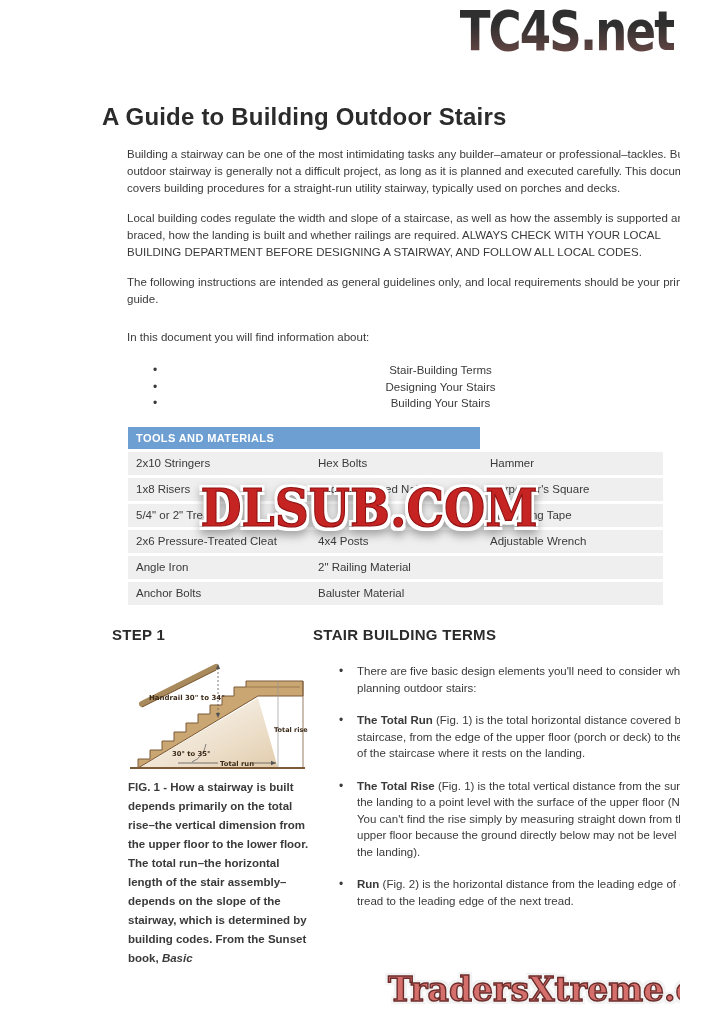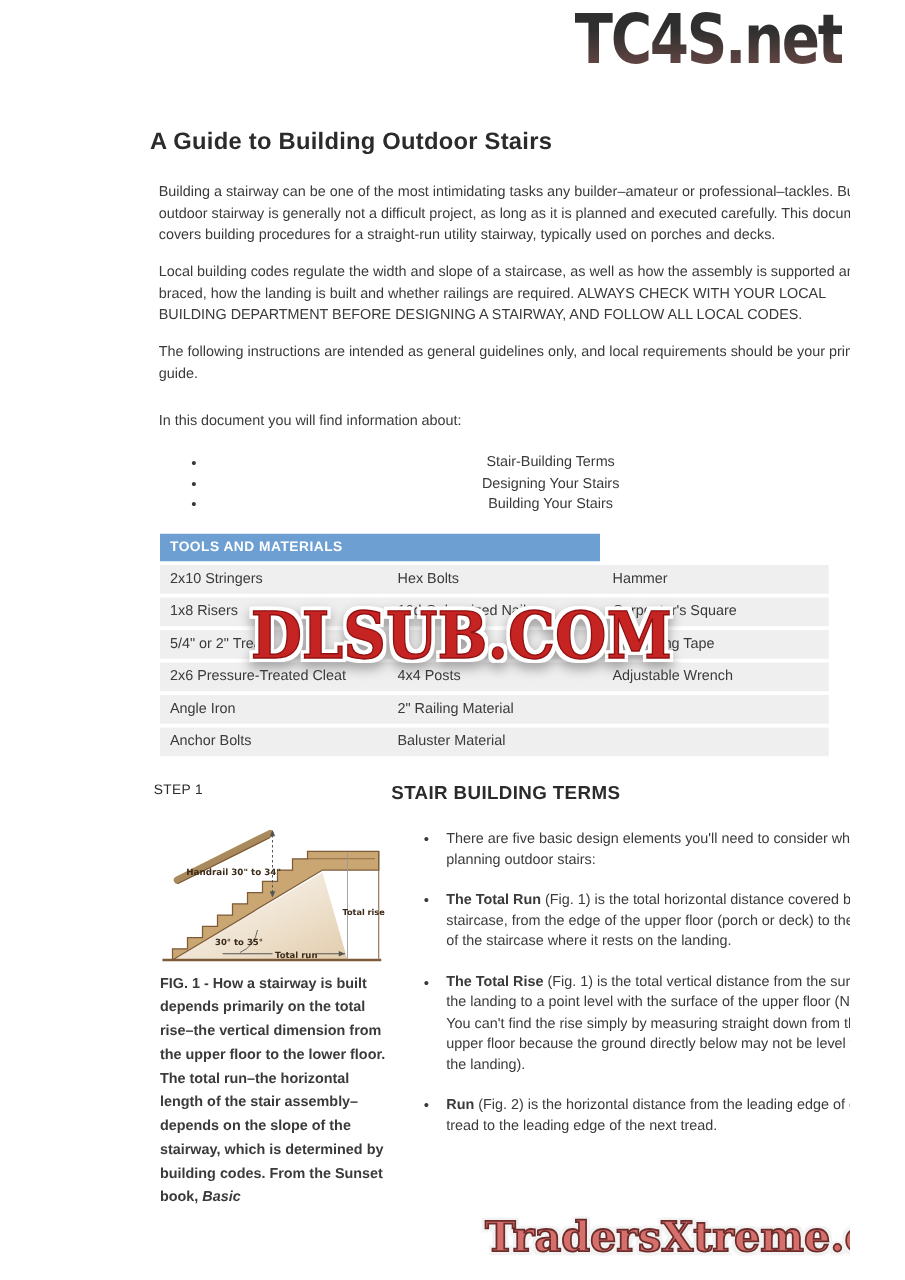--- a/index.html
+++ b/index.html
@@ -17,22 +17,22 @@
     position:absolute;top:0px;right:6px;
     font-family:"DejaVu Sans", sans-serif;
     font-weight:900;font-size:49px;letter-spacing:-2px;
     transform:scale(0.92,1.12);transform-origin:top right;
     background:linear-gradient(#2f2f2f 38%, #5a4240 75%, #7c4f49);
     -webkit-background-clip:text;background-clip:text;
     color:transparent;
   }
 
   .title{
-    position:absolute;left:120px;top:103px;
-    font-size:19px;font-weight:bold;color:#2b2b2b;
+    position:absolute;left:102px;top:103px;
+    font-size:24px;font-weight:bold;color:#2b2b2b;
     margin:0;letter-spacing:.2px;
   }
 
   .content{
     position:absolute;left:127px;top:146px;width:580px;
     font-size:11.5px;line-height:17px;
   }
   .content p{margin:0 0 13px 0;}
   .content p.list-intro{margin-top:21px;margin-bottom:16px;}
   ul.toc{list-style:none;margin:0;padding:0 0 0 26px;text-align:center;}
@@ -65,21 +65,21 @@
     -webkit-text-stroke:1px #8f1111;
     text-align:center;
     text-shadow:
       -3px -3px 0 #fff, 3px -3px 0 #fff, -3px 3px 0 #fff, 3px 3px 0 #fff,
       -3px 0 0 #fff, 3px 0 0 #fff, 0 -3px 0 #fff, 0 3px 0 #fff;
     filter:drop-shadow(0 4px 4px rgba(60,60,60,.45));
     transform:scale(1.05,1.15);
   }
 
   
-  .step-label{position:absolute;left:123px;top:626px;font-size:11px;font-weight:normal;color:#2b2b2b;letter-spacing:.3px;}
+  .step-label{position:absolute;left:112px;top:626px;font-size:15px;font-weight:bold;color:#2b2b2b;letter-spacing:.3px;}
   .terms-heading{position:absolute;left:313px;top:626px;font-size:15px;font-weight:bold;color:#2b2b2b;letter-spacing:.3px;}
 
   .figure{position:absolute;left:128px;top:652px;width:180px;height:124px;}
   .caption{
     position:absolute;left:128px;top:778px;width:184px;
     font-size:11.5px;line-height:19px;margin:0;font-weight:bold;
   }
 
   ul.terms{
     position:absolute;left:313px;top:663px;width:404px;

